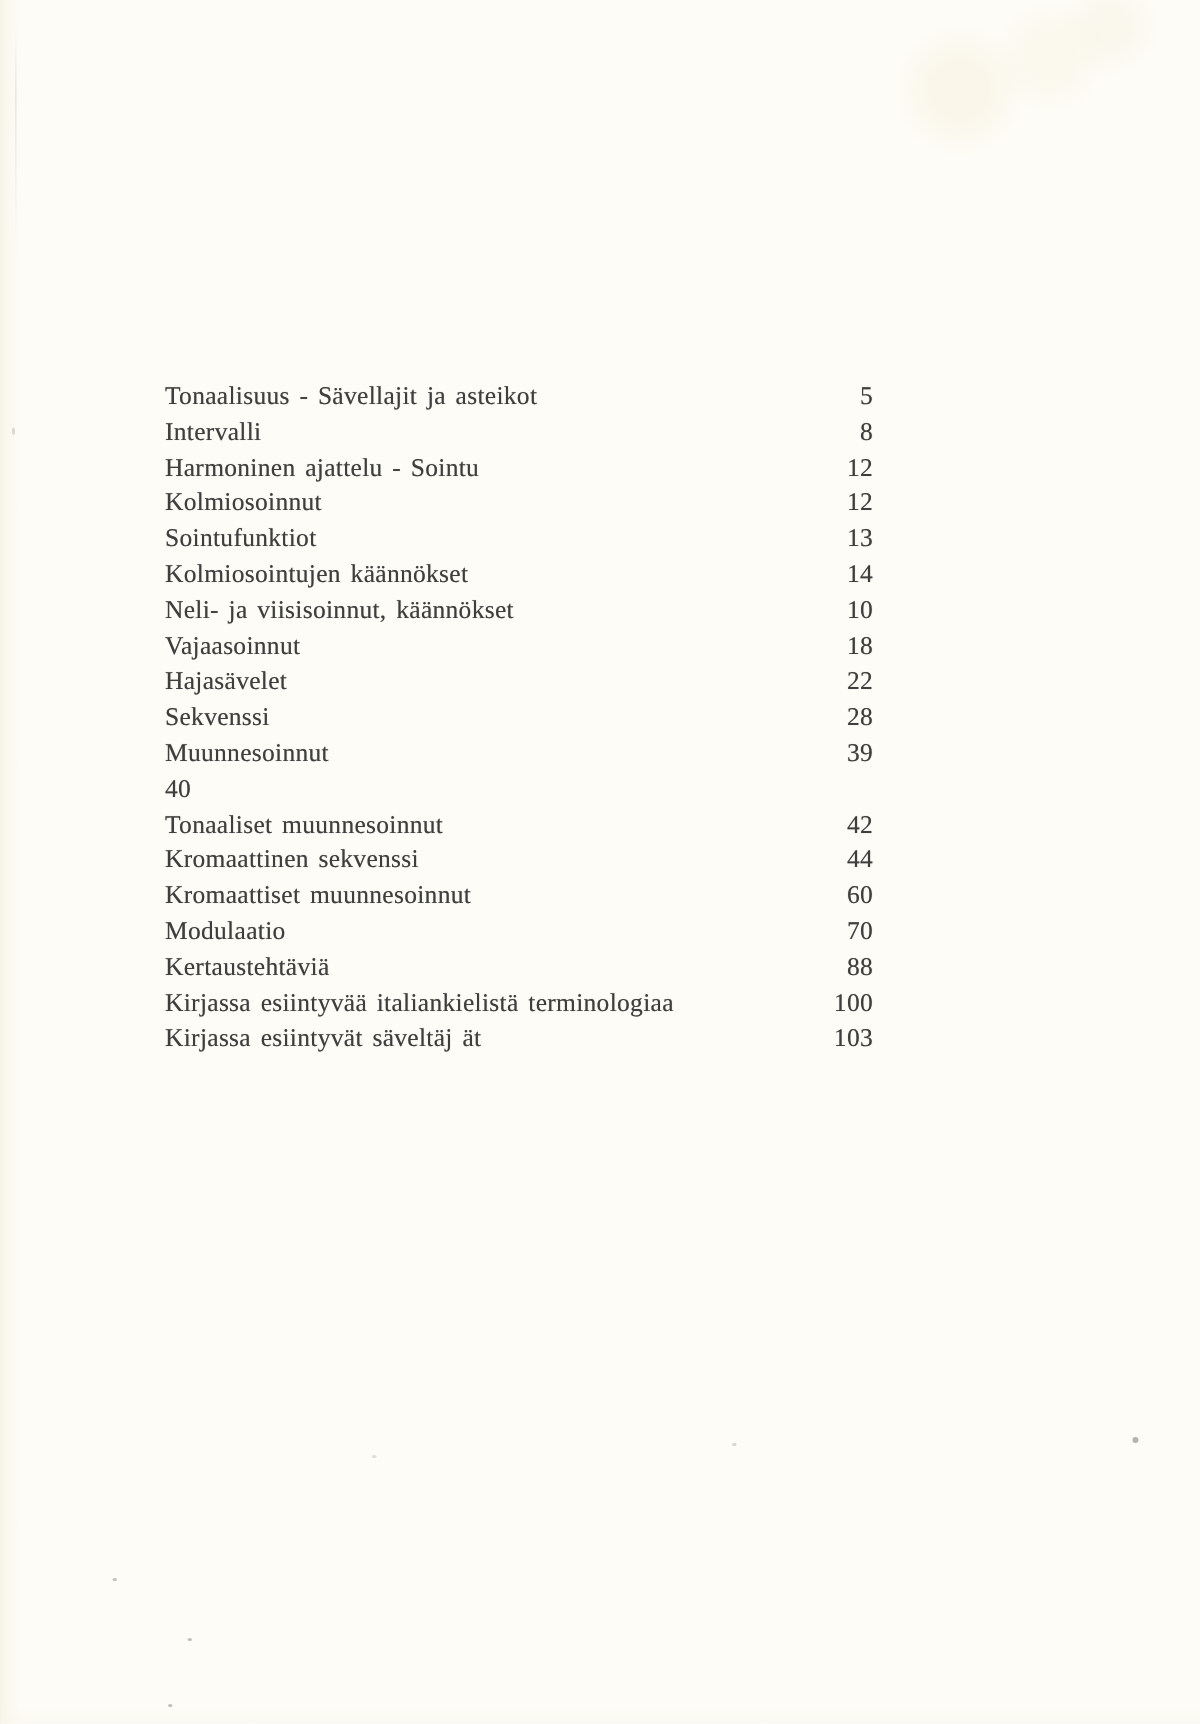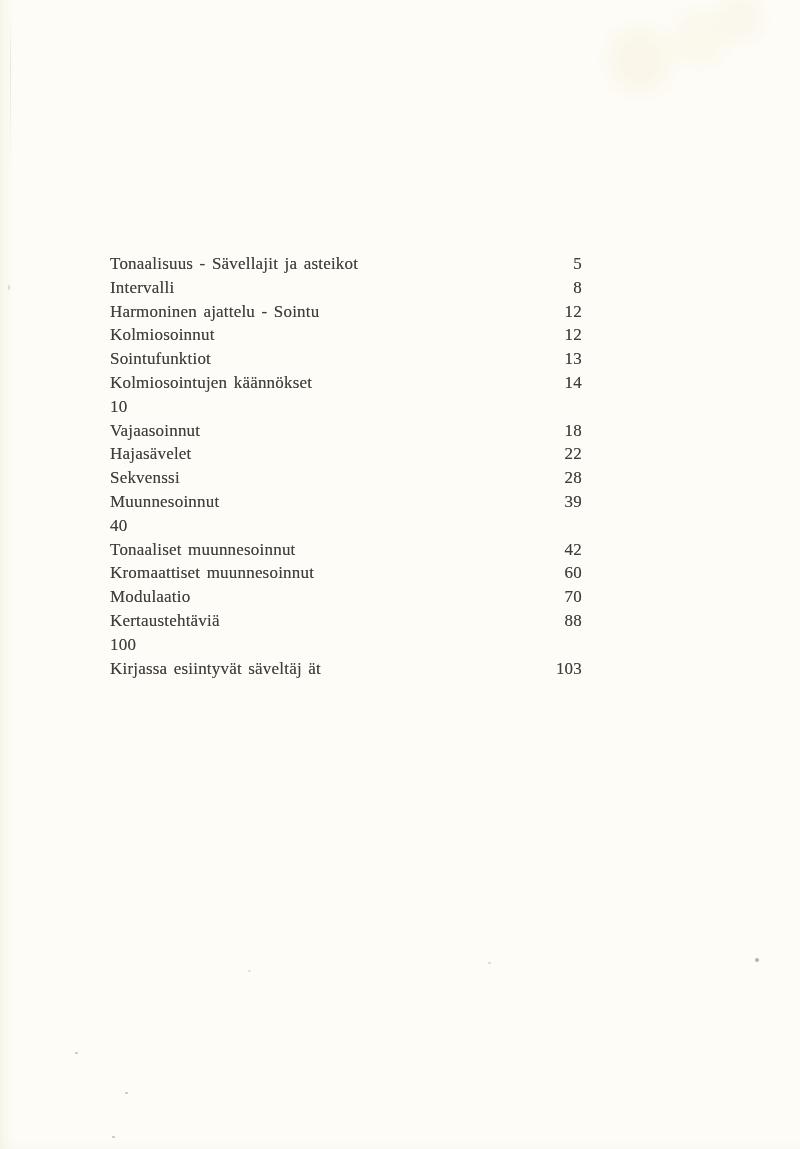--- a/index.html
+++ b/index.html
@@ -109,20 +109,21 @@
     <span class="toc-title">Sointufunktiot</span>
     <span class="toc-page">13</span>
   </div>
 
   <div class="toc-row">
     <span class="toc-title">Kolmiosointujen käännökset</span>
     <span class="toc-page">14</span>
   </div>
 
   <div class="toc-row">
+    <span class="toc-title">Neli- ja viisisoinnut, käännökset</span>
     <span class="toc-page">10</span>
   </div>
 
   <div class="toc-row">
     <span class="toc-title">Vajaasoinnut</span>
     <span class="toc-page">18</span>
   </div>
 
   <div class="toc-row">
     <span class="toc-title">Hajasävelet</span>
@@ -142,37 +143,42 @@
 
   <div class="toc-row">
     <span class="toc-page">40</span>
   </div>
 
   <div class="toc-row">
     <span class="toc-title">Tonaaliset muunnesoinnut</span>
     <span class="toc-page">42</span>
   </div>
 
+  <div class="toc-row">
+    <span class="toc-title">Kromaattinen sekvenssi</span>
+    <span class="toc-page">44</span>
+  </div>
 
   <div class="toc-row">
     <span class="toc-title">Kromaattiset muunnesoinnut</span>
     <span class="toc-page">60</span>
   </div>
 
   <div class="toc-row">
     <span class="toc-title">Modulaatio</span>
     <span class="toc-page">70</span>
   </div>
 
   <div class="toc-row">
     <span class="toc-title">Kertaustehtäviä</span>
     <span class="toc-page">88</span>
   </div>
 
   <div class="toc-row">
+    <span class="toc-title">Kirjassa esiintyvää italiankielistä terminologiaa</span>
     <span class="toc-page">100</span>
   </div>
 
 
   <div class="toc-row">
     <span class="toc-title">Kirjassa esiintyvät säveltäj ät</span>
     <span class="toc-page">103</span>
   </div>
 </div>
 

